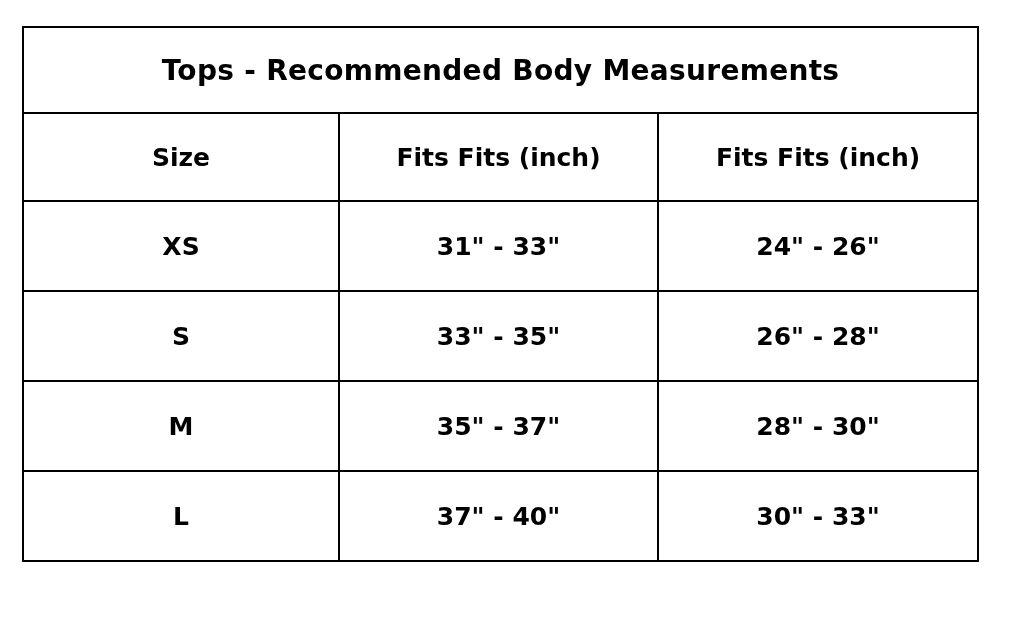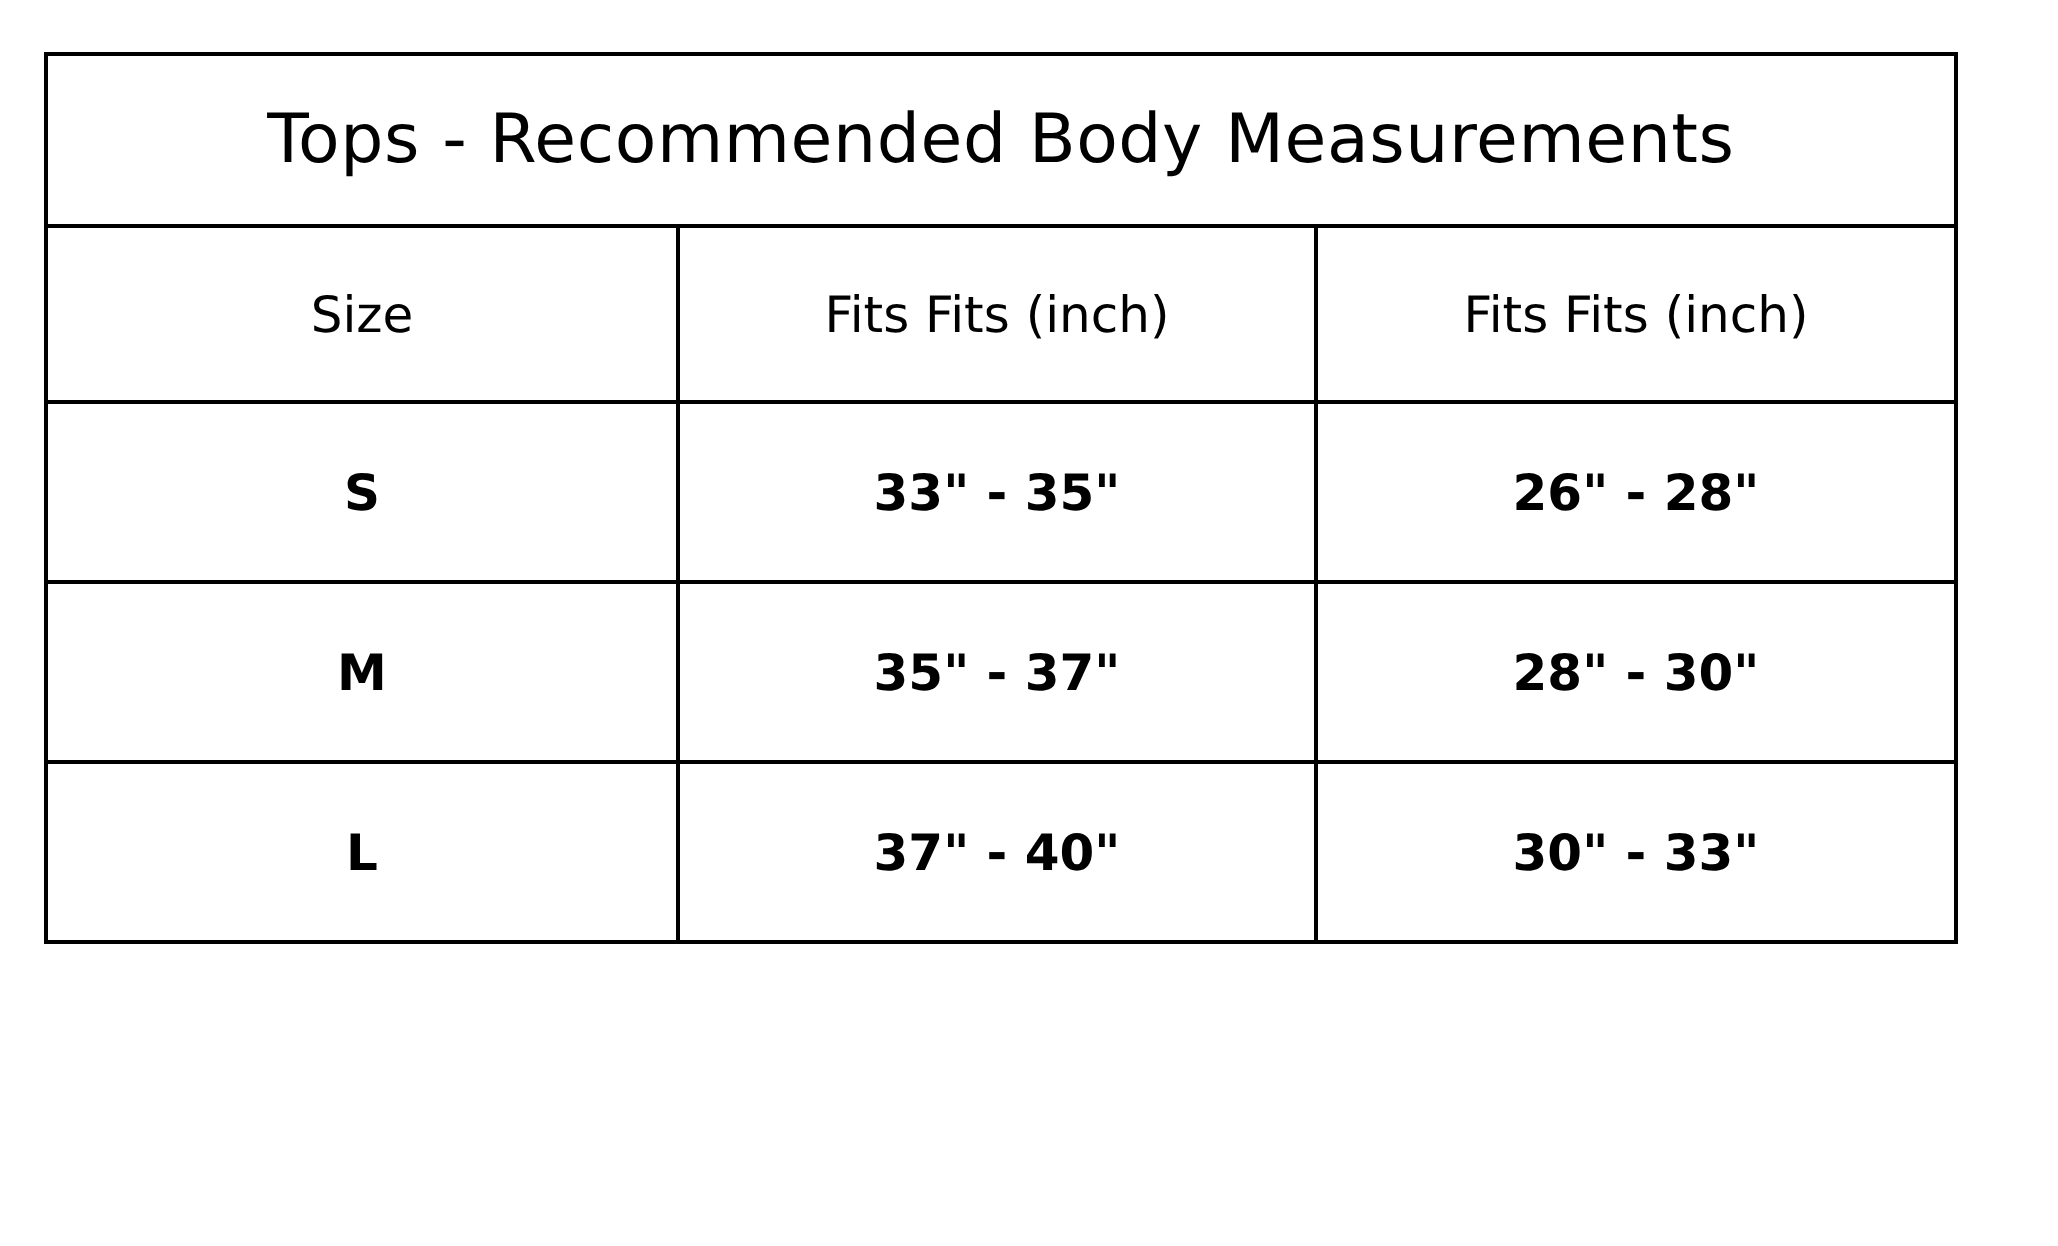--- a/index.html
+++ b/index.html
@@ -29,28 +29,28 @@
     table-layout: fixed;
   }
   .size-chart td {
     border: 2px solid #000000;
     text-align: center;
     vertical-align: middle;
     padding: 0;
   }
   .title-cell {
     height: 84px;
-    font-size: 34px;
-    font-weight: normal;
+    font-size: 28px;
+    font-weight: bold;
     letter-spacing: 0.3px;
   }
   .header-cell {
     height: 86px;
     font-size: 25px;
-    font-weight: normal;
+    font-weight: bold;
   }
   .body-cell {
     height: 88px;
     font-size: 25px;
     font-weight: bold;
   }
   .col-size { width: 316px; }
   .col-bust { width: 319px; }
   .col-waist { width: 320px; }
 </style>
@@ -67,20 +67,25 @@
     <tbody>
       <tr>
         <td class="title-cell" colspan="3">Tops - Recommended Body Measurements</td>
       </tr>
       <tr>
         <td class="header-cell">Size</td>
         <td class="header-cell">Fits Fits (inch)</td>
         <td class="header-cell">Fits Fits (inch)</td>
       </tr>
       <tr>
+        <td class="body-cell">XS</td>
+        <td class="body-cell">31" - 33"</td>
+        <td class="body-cell">24" - 26"</td>
+      </tr>
+      <tr>
         <td class="body-cell">S</td>
         <td class="body-cell">33" - 35"</td>
         <td class="body-cell">26" - 28"</td>
       </tr>
       <tr>
         <td class="body-cell">M</td>
         <td class="body-cell">35" - 37"</td>
         <td class="body-cell">28" - 30"</td>
       </tr>
       <tr>

